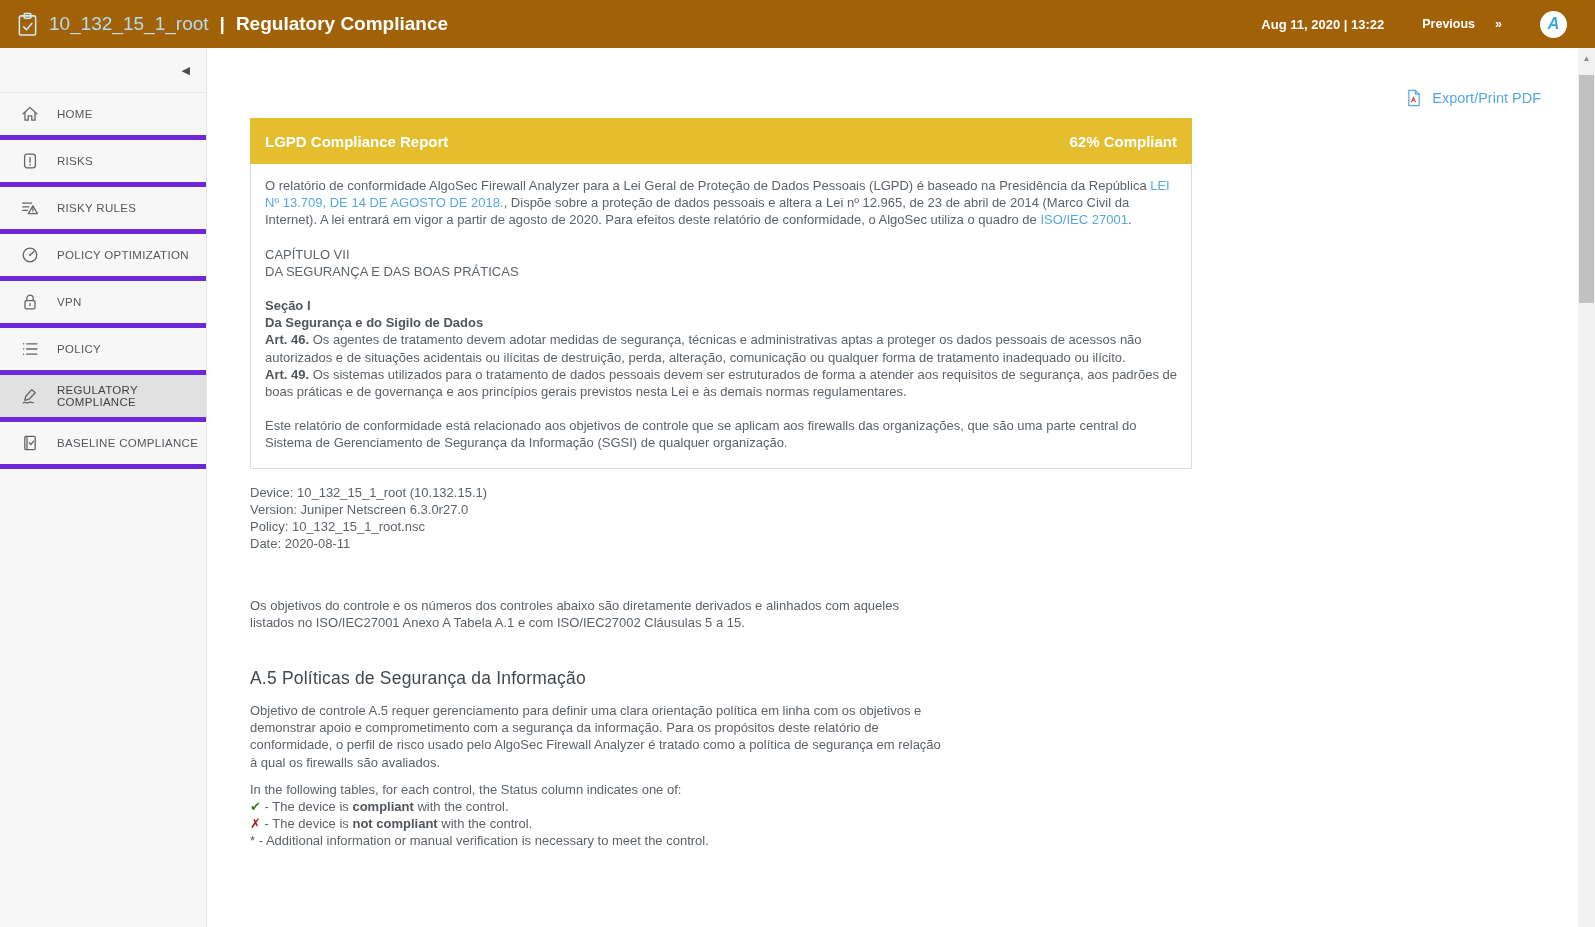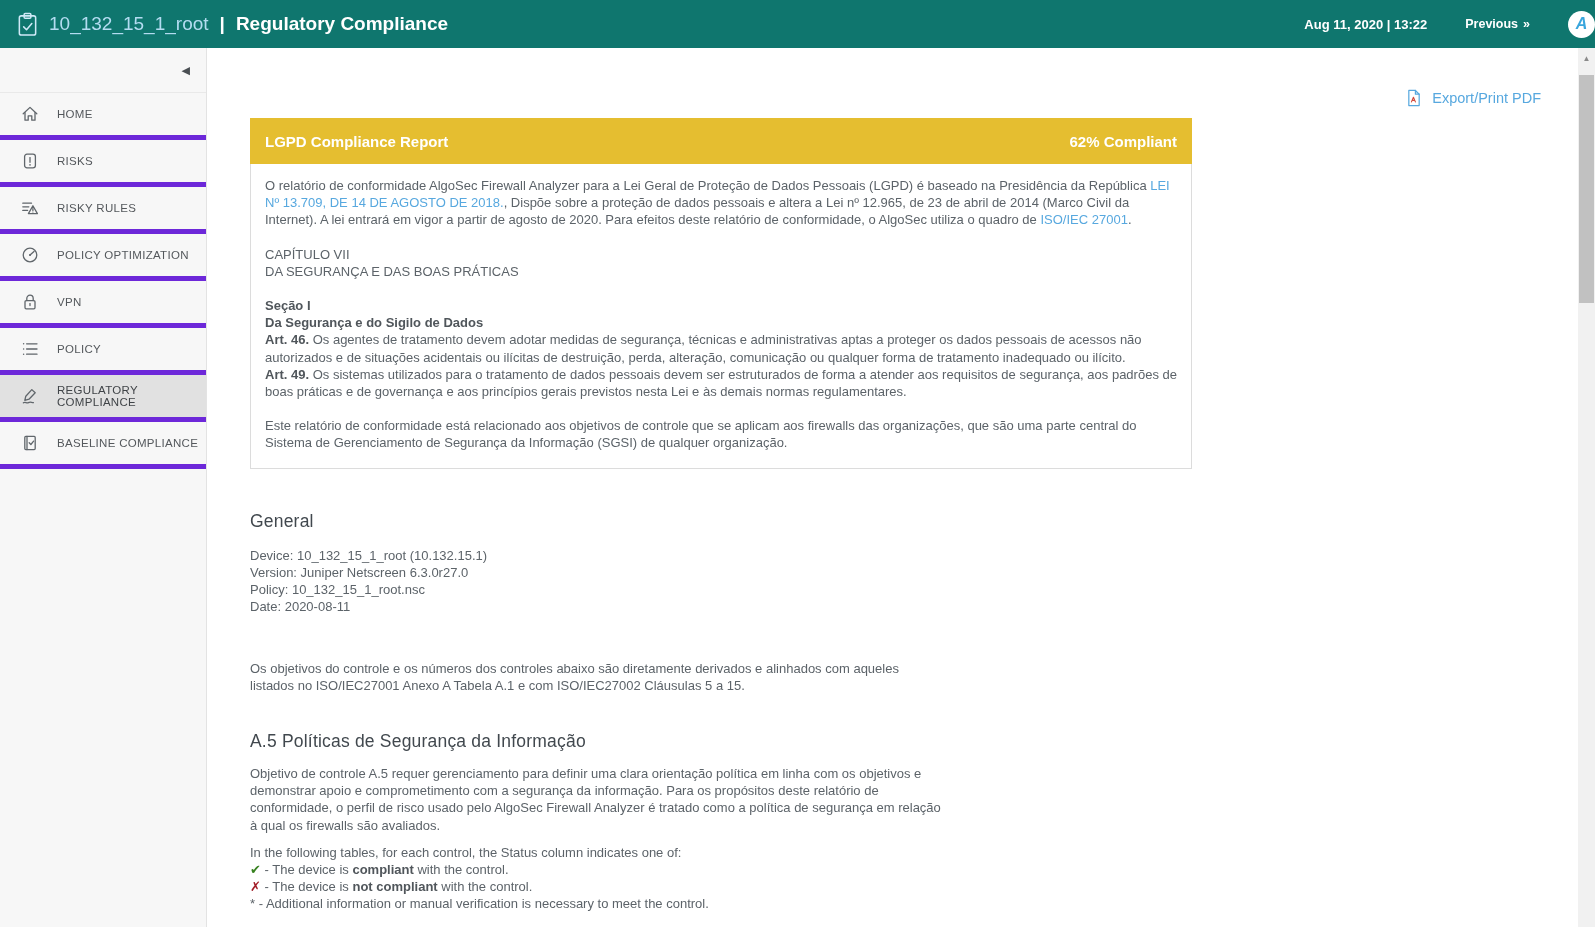--- a/index.html
+++ b/index.html
@@ -5,31 +5,31 @@
   * { box-sizing: border-box; margin: 0; padding: 0; }
   html,body { width:1595px; height:927px; overflow:hidden; }
   body {
     position:relative; background:#ffffff;
     font-family:"Liberation Sans","DejaVu Sans",sans-serif;
     color:#5c6369;
   }
   
   .topbar {
     position:absolute; top:0; left:0; right:0; height:48px;
-    background:#0f766e; display:flex; align-items:center;
-    justify-content:space-between; padding:0 0 0 16px;
+    background:#a16207; display:flex; align-items:center;
+    justify-content:space-between; padding:0 28px 0 16px;
   }
   .tb-left { display:flex; align-items:center; gap:10px; }
   .tb-icon { display:flex; color:#cfe9f7; }
   .tb-device { font-size:19px; color:#b3dcf1; }
   .tb-sep { font-size:19px; color:#ffffff; font-weight:bold; margin:0 1px; }
   .tb-title { font-size:19px; color:#ffffff; font-weight:bold; }
   .tb-right { display:flex; align-items:center; gap:38px; }
   .tb-date { font-size:13px; color:#ffffff; font-weight:bold; }
-  .tb-prev { font-size:12.5px; color:#ffffff; font-weight:bold; cursor:pointer; display:flex; gap:5px; align-items:center; }
+  .tb-prev { font-size:12.5px; color:#ffffff; font-weight:bold; cursor:pointer; display:flex; gap:20px; align-items:center; }
   .tb-logo {
     width:27px; height:27px; border-radius:50%; background:#ffffff;
     color:#3aa6dd; font-weight:bold; font-size:16px; font-style:italic;
     display:flex; align-items:center; justify-content:center; cursor:pointer;
   }
   
   .sidebar {
     position:absolute; top:48px; left:0; bottom:0; width:207px;
     background:#f7f7f7; border-right:1px solid #e3e3e3;
   }
@@ -231,21 +231,20 @@
       <p><span>O relatório de conformidade AlgoSec Firewall Analyzer para a Lei Geral de Proteção de Dados Pessoais (LGPD) é baseado na Presidência da República </span><a class="link">LEI Nº 13.709, DE 14 DE AGOSTO DE 2018.</a><span>, Dispõe sobre a proteção de dados pessoais e altera a Lei nº 12.965, de 23 de abril de 2014 (Marco Civil da Internet). A lei entrará em vigor a partir de agosto de 2020. Para efeitos deste relatório de conformidade, o AlgoSec utiliza o quadro de </span><a class="link">ISO/IEC 27001</a><span>.</span></p>
 
       <p><span>CAPÍTULO VII</span><br><span>DA SEGURANÇA E DAS BOAS PRÁTICAS</span></p>
 
       <p><b>Seção I</b><br><b>Da Segurança e do Sigilo de Dados</b><br><b>Art. 46.</b><span> Os agentes de tratamento devem adotar medidas de segurança, técnicas e administrativas aptas a proteger os dados pessoais de acessos não autorizados e de situações acidentais ou ilícitas de destruição, perda, alteração, comunicação ou qualquer forma de tratamento inadequado ou ilícito.</span><br><b>Art. 49.</b><span> Os sistemas utilizados para o tratamento de dados pessoais devem ser estruturados de forma a atender aos requisitos de segurança, aos padrões de boas práticas e de governança e aos princípios gerais previstos nesta Lei e às demais normas regulamentares.</span></p>
 
       <p>Este relatório de conformidade está relacionado aos objetivos de controle que se aplicam aos firewalls das organizações, que são uma parte central do Sistema de Gerenciamento de Segurança da Informação (SGSI) de qualquer organização.</p>
     </div>
   </section>
 
-  <h2 class="sect h-general">General</h2>
 
   <div class="info-block">
     <div>Device: 10_132_15_1_root (10.132.15.1)</div>
     <div>Version: Juniper Netscreen 6.3.0r27.0</div>
     <div>Policy: 10_132_15_1_root.nsc</div>
     <div>Date: 2020-08-11</div>
   </div>
 
   <p class="note">Os objetivos do controle e os números dos controles abaixo são diretamente derivados e alinhados com aqueles listados no ISO/IEC27001 Anexo A Tabela A.1 e com ISO/IEC27002 Cláusulas 5 a 15.</p>
 

